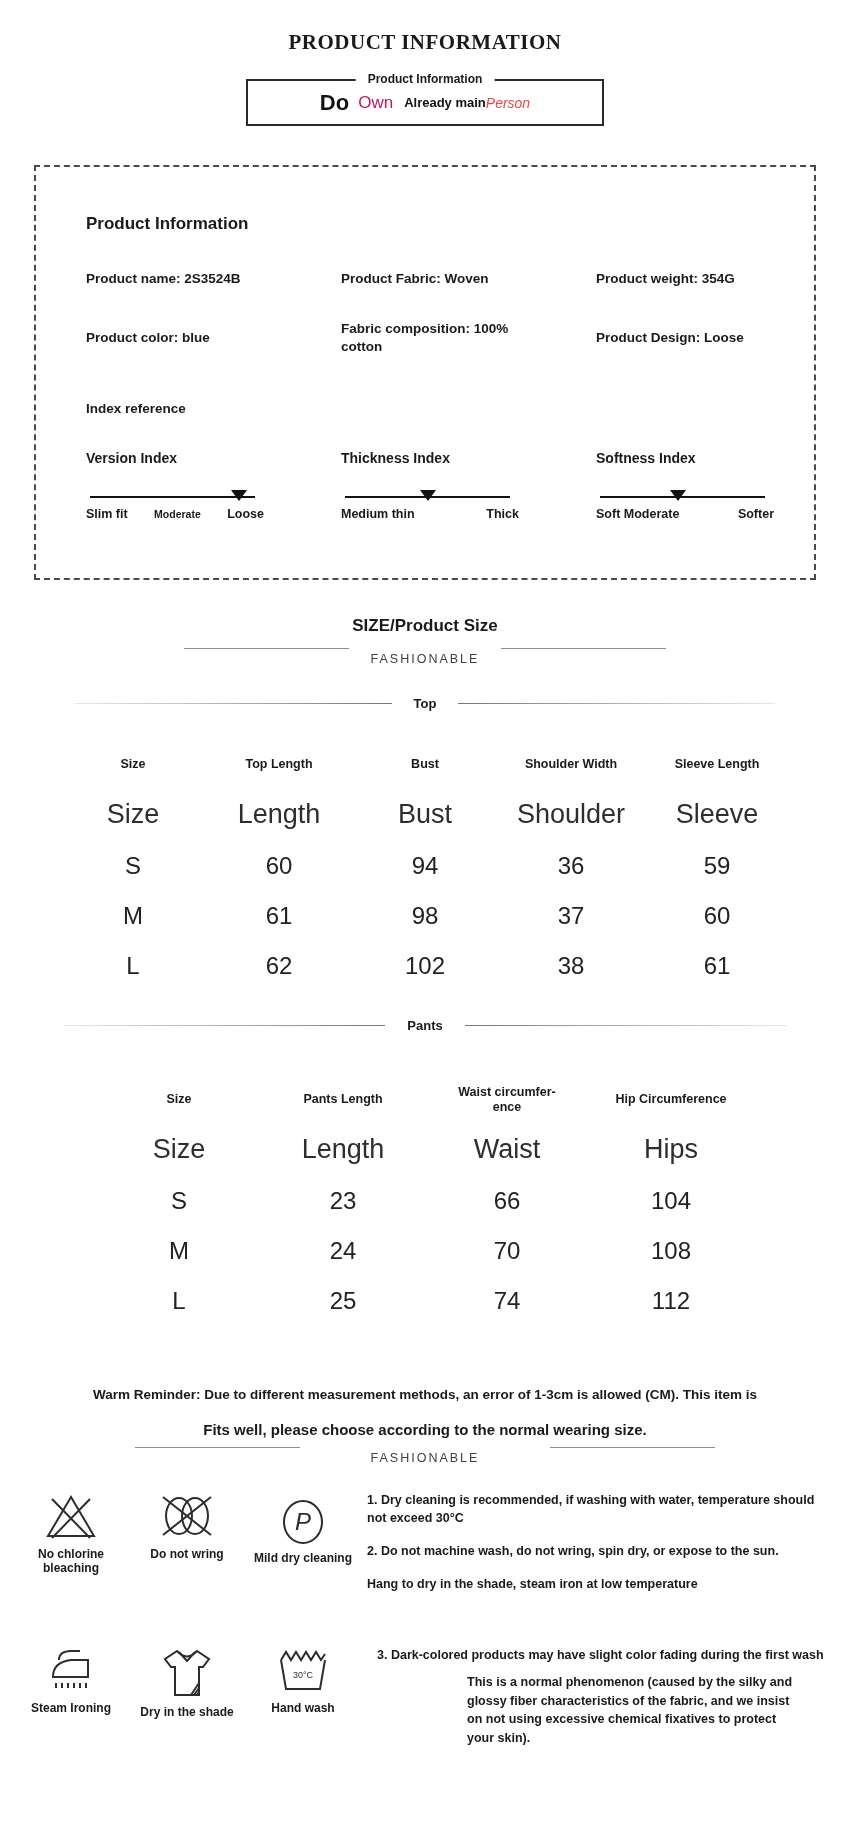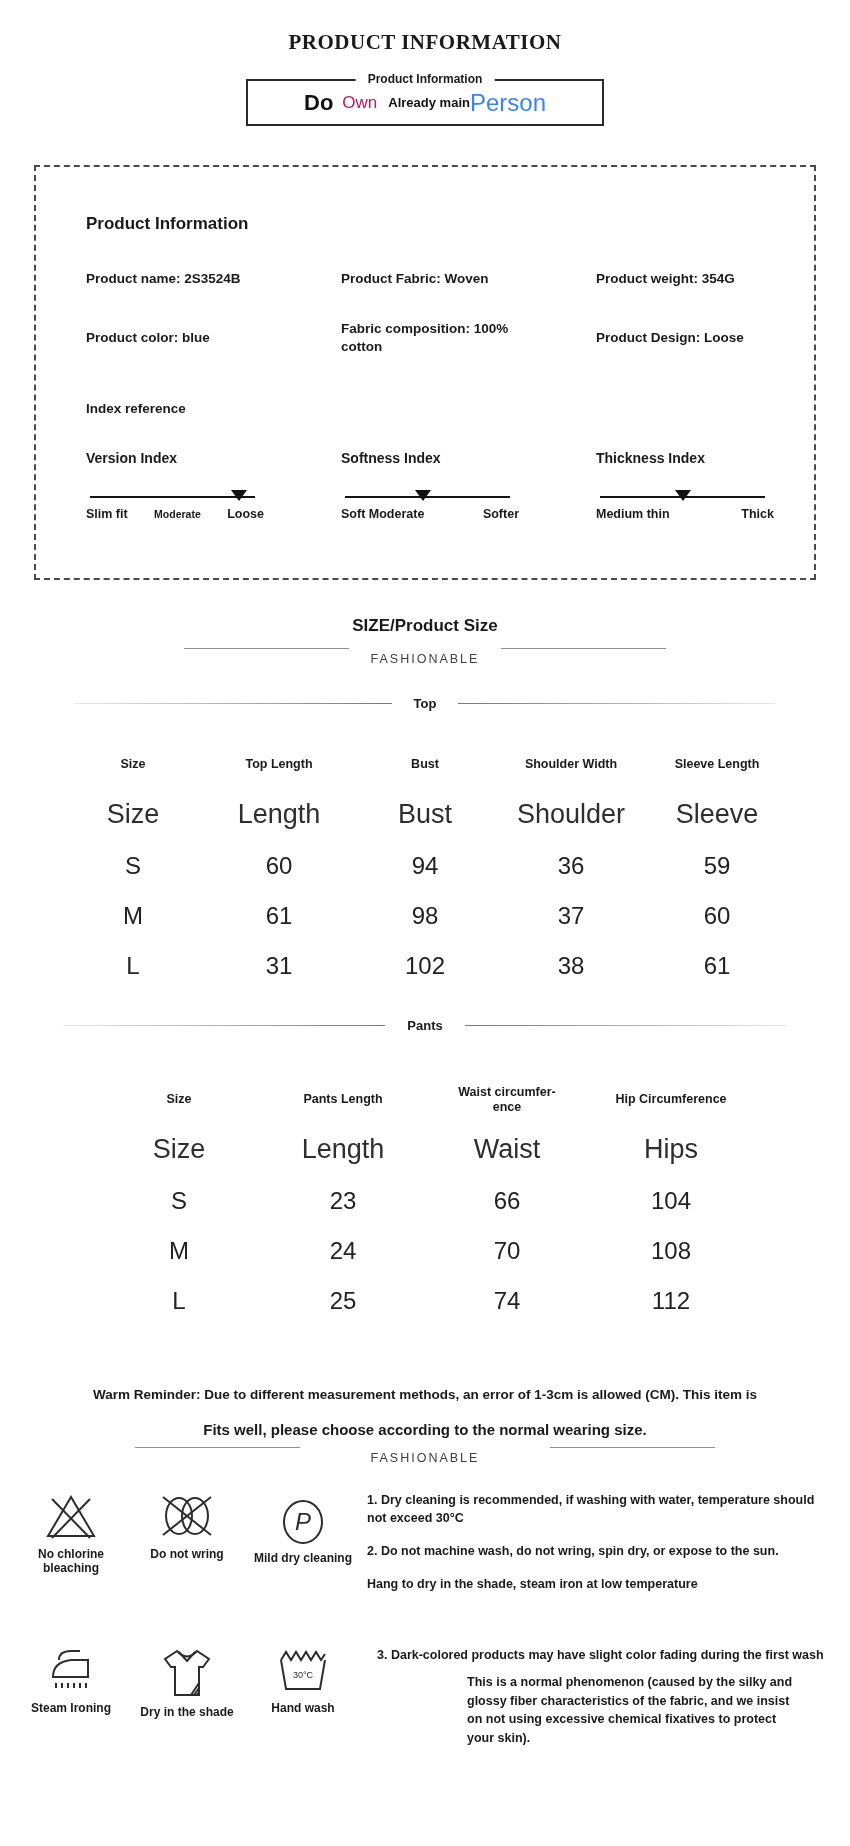--- a/index.html
+++ b/index.html
@@ -11,21 +11,21 @@
     text-align:center; letter-spacing:.5px; padding-top:30px; }
 
   
   .hdr-box { width:358px; height:47px; margin:24px auto 0; border:2px solid #2a2a2a; position:relative;
     display:flex; align-items:center; justify-content:center; }
   .hdr-box-label { position:absolute; top:-9px; left:50%; transform:translateX(-50%); background:#fff;
     padding:0 12px; font-size:12px; font-weight:700; white-space:nowrap; }
   .hb-do { font-size:22px; font-weight:700; color:#111; }
   .hb-own { font-size:17px; font-weight:400; color:#be185d; margin-left:9px; }
   .hb-already { font-size:13px; font-weight:700; color:#111; margin-left:11px; }
-  .hb-person { font-size:24px; font-weight:400; color:#3b82f6; }
+  .hb-person { font-size:14px; font-weight:400; color:#ef4444;font-style:italic; }
 
   
   .info-box { width:782px; height:415px; margin:39px auto 0; border:2px dashed #4a4a4a; padding:40px 30px 0 50px; }
   .info-title { font-size:17px; font-weight:700; margin-top:7px; }
   .fields { display:grid; grid-template-columns:255px 255px auto; row-gap:32px; align-items:center; margin-top:36px; }
   .field { font-size:13.5px; font-weight:600; line-height:1.35; }
   .field.wrap { max-width:180px; }
   .index-title { font-size:13.5px; font-weight:700; margin-top:44px; }
   .index-grid { display:grid; grid-template-columns:255px 255px auto; margin-top:34px; }
   .idx-name { font-size:14px; font-weight:700; }
@@ -115,37 +115,37 @@
         <div class="idx-slider">
           <span class="idx-marker" style="left: 90%;"></span>
         </div>
         <div class="idx-labels">
           <span>Slim fit</span>
           <span class="small">Moderate</span>
           <span>Loose</span>
         </div>
       </div>
       <div class="idx-col">
+        <div class="idx-name">Thickness Index</div>
+        <div class="idx-slider">
+          <span class="idx-marker" style="left: 50%;"></span>
+        </div>
+        <div class="idx-labels">
+          <span>Medium thin</span>
+          <span>Thick</span>
+        </div>
+      </div>
+      <div class="idx-col">
         <div class="idx-name">Softness Index</div>
         <div class="idx-slider">
           <span class="idx-marker" style="left: 47%;"></span>
         </div>
         <div class="idx-labels">
           <span>Soft Moderate</span>
           <span>Softer</span>
-        </div>
-      </div>
-      <div class="idx-col">
-        <div class="idx-name">Thickness Index</div>
-        <div class="idx-slider">
-          <span class="idx-marker" style="left: 50%;"></span>
-        </div>
-        <div class="idx-labels">
-          <span>Medium thin</span>
-          <span>Thick</span>
         </div>
       </div>
     </div>
   </div>
 
   <div class="sec-title">SIZE/Product Size</div>
   <div class="flank-lines">
     <div class="fl"></div>
     <div class="fl"></div>
   </div>
@@ -180,21 +180,21 @@
   </div>
   <div class="t5 t-row">
     <div class="cell">M</div>
     <div class="cell">61</div>
     <div class="cell">98</div>
     <div class="cell">37</div>
     <div class="cell">60</div>
   </div>
   <div class="t5 t-row">
     <div class="cell">L</div>
-    <div class="cell">31</div>
+    <div class="cell">62</div>
     <div class="cell">102</div>
     <div class="cell">38</div>
     <div class="cell">61</div>
   </div>
 
   <div class="divider pants">
     <div class="dl"></div>
     <span class="dt">Pants</span>
     <div class="dr"></div>
   </div>

